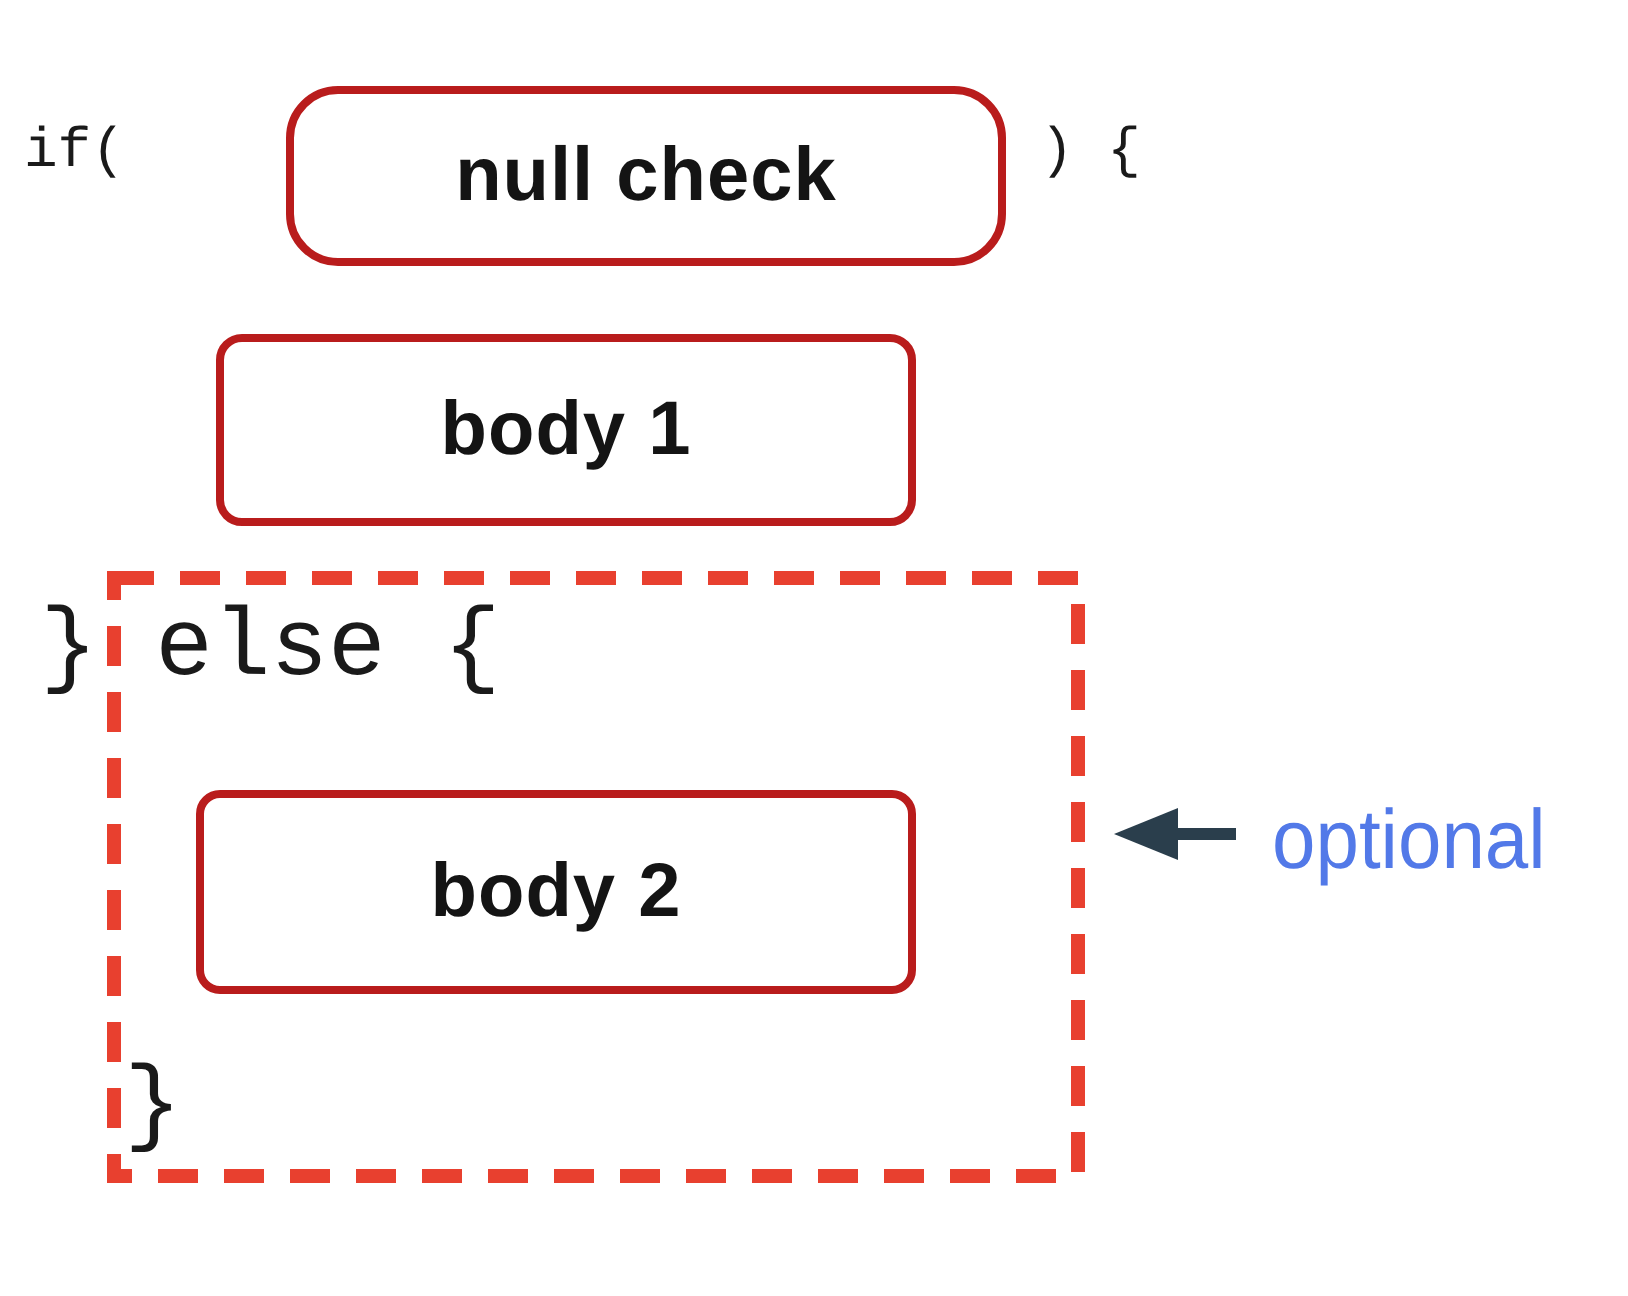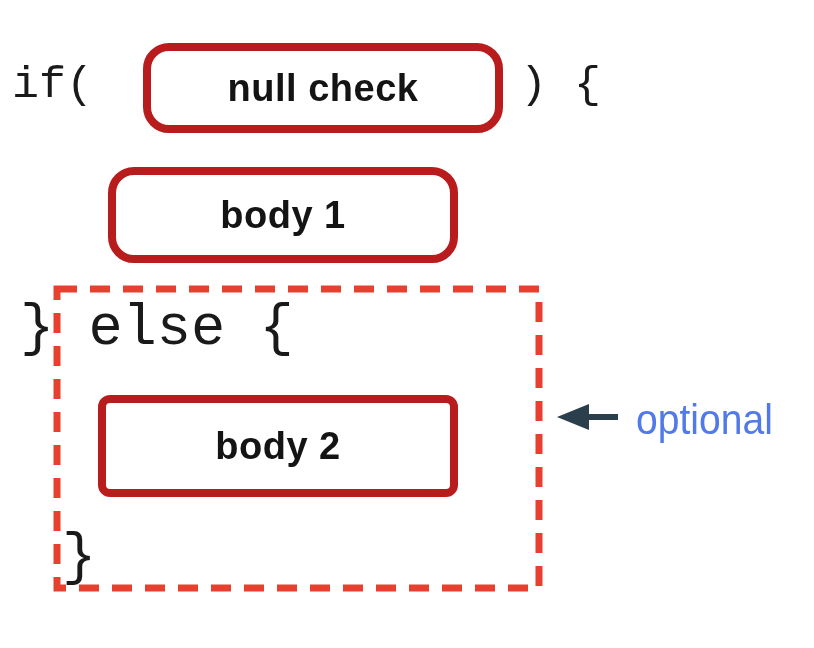--- a/index.html
+++ b/index.html
@@ -10,38 +10,38 @@
     overflow:hidden;
     font-family:"Liberation Sans",sans-serif;
   }
   .code{
     position:absolute;
     font-family:"Liberation Mono",monospace;
     color:#1a1a1a;
     white-space:pre;
     line-height:1.05;
   }
-  .code-sm{font-size:45px;}
-  .code-lg{font-size:57px;}
+  .code-sm{font-size:28px;}
+  .code-lg{font-size:48px;}
   .bluebox{
     position:absolute;
     box-sizing:border-box;
     background:#ffffff;
-    border:8px solid #b91c1c;
+    border:4px solid #b91c1c;
     display:flex;align-items:center;justify-content:center;
   }
   .bluebox .boxlabel{
     font-family:"Liberation Sans",sans-serif;
     font-weight:700;
     font-size:38px;
     color:#141414;
     letter-spacing:0.5px;
   }
   .box-condition{left:143px;top:43px;width:360px;height:90px;border-radius:26px;}
-  .box-body1{left:108px;top:167px;width:350px;height:96px;border-radius:26px;}
+  .box-body1{left:108px;top:167px;width:350px;height:96px;border-radius:13px;}
   .box-body2{left:98px;top:395px;width:360px;height:102px;border-radius:12px;}
   .if-open{left:12px;top:62px;}
   .if-close{left:520px;top:62px;}
   .else-line{left:20px;top:300px;}
   .closing-brace{left:62px;top:529px;}
   .dashed-region{position:absolute;left:53px;top:285px;width:490px;height:307px;}
   .arrow{position:absolute;left:555px;top:400px;width:66px;height:34px;}
   .optional-label{
     position:absolute;left:636px;top:396px;
     font-size:42px;color:#5279e8;

